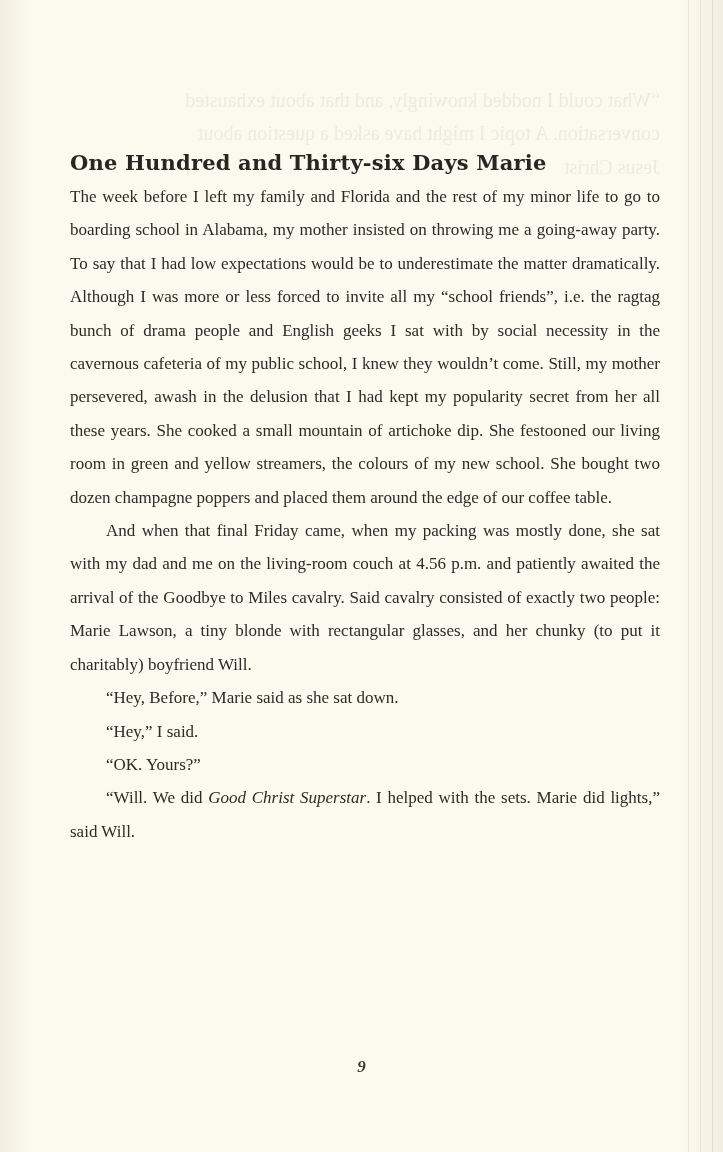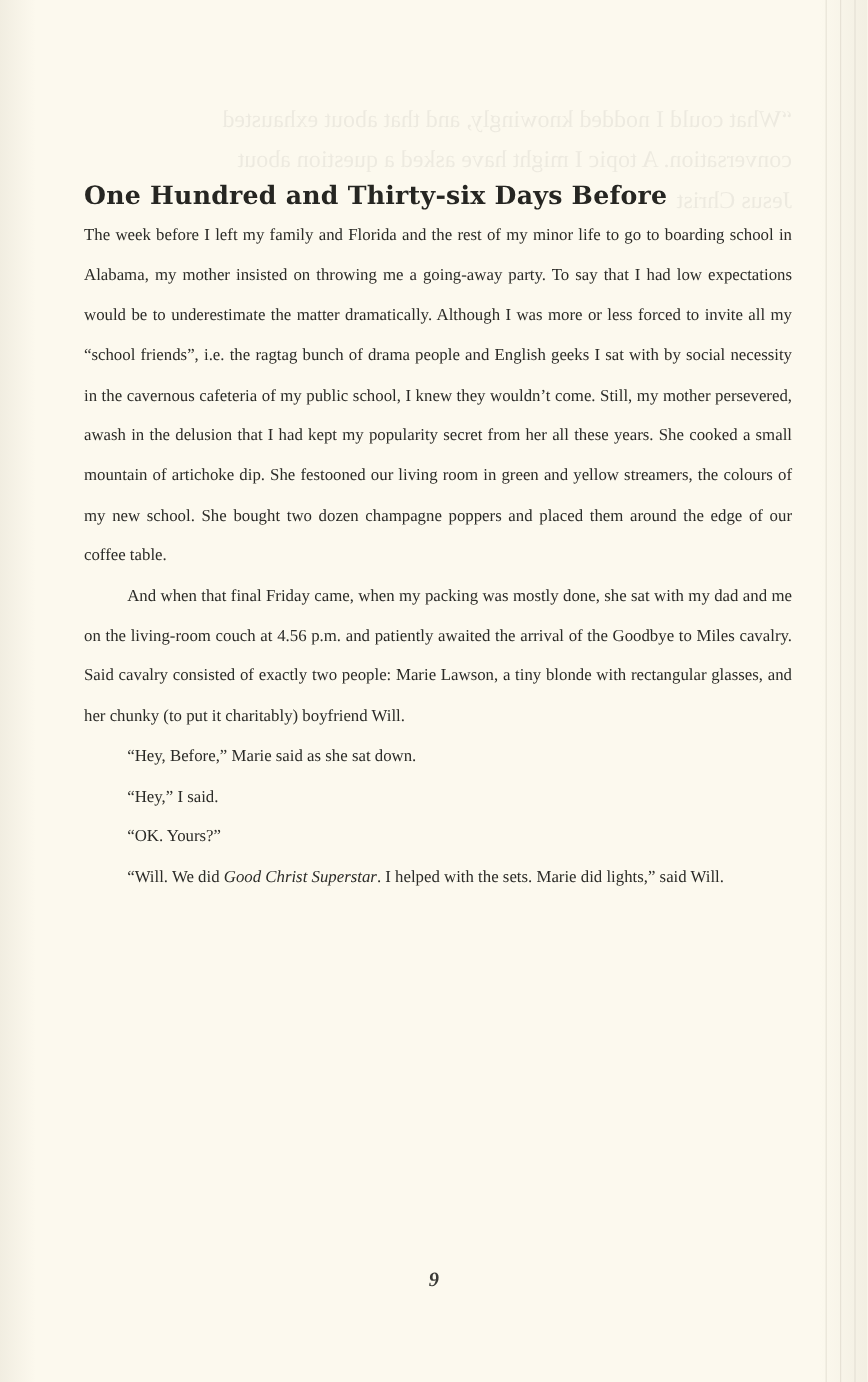--- a/index.html
+++ b/index.html
@@ -53,21 +53,21 @@
       font-family: "DejaVu Serif", "Liberation Serif", serif;
       font-weight: bold;
       font-size: 21px;
       line-height: 30px;
       margin: 0 0 2px 0;
       color: #262622;
       letter-spacing: 0.2px;
     }
     .para {
       margin: 0;
-      font-size: 14px;
+      font-size: 17px;
       line-height: 33.4px;
       text-align: justify;
       text-align-last: left;
     }
     .para.indent {
       text-indent: 36px;
     }
     .para em {
       font-style: italic;
     }
@@ -91,21 +91,21 @@
   <div class="gutter-line" style="left: 700px;"></div>
   <div class="gutter-line" style="left: 712px;"></div>
 
   <div class="show-through">
     <div>“What could I nodded knowingly, and that about exhausted</div>
     <div>conversation. A topic I might have asked a question about</div>
     <div>Jesus Christ</div>
   </div>
 
   <div class="content">
-    <h2 class="chapter-heading">One Hundred and Thirty-six Days Before</h2>
+    <h2 class="chapter-heading">One Hundred and Thirty-six Days Marie</h2>
 
     <p class="para">The week before I left my family and Florida and the rest of my minor life to go to boarding school in Alabama, my mother insisted on throwing me a going-away party. To say that I had low expectations would be to underestimate the matter dramatically. Although I was more or less forced to invite all my “school friends”, i.e. the ragtag bunch of drama people and English geeks I sat with by social necessity in the cavernous cafeteria of my public school, I knew they wouldn’t come. Still, my mother persevered, awash in the delusion that I had kept my popularity secret from her all these years. She cooked a small mountain of artichoke dip. She festooned our living room in green and yellow streamers, the colours of my new school. She bought two dozen champagne poppers and placed them around the edge of our coffee table.</p>
     <p class="para indent">And when that final Friday came, when my packing was mostly done, she sat with my dad and me on the living-room couch at 4.56 p.m. and patiently awaited the arrival of the Goodbye to Miles cavalry. Said cavalry consisted of exactly two people: Marie Lawson, a tiny blonde with rectangular glasses, and her chunky (to put it charitably) boyfriend Will.</p>
     <p class="para indent">“Hey, Before,” Marie said as she sat down.</p>
     <p class="para indent">“Hey,” I said.</p>
     <p class="para indent">“OK. Yours?”</p>
     <p class="para indent"><span>“Will. We did </span><em>Good Christ Superstar</em><span>. I helped with the sets. Marie did lights,” said Will.</span></p>
   </div>
 
   <div class="folio">9</div>

